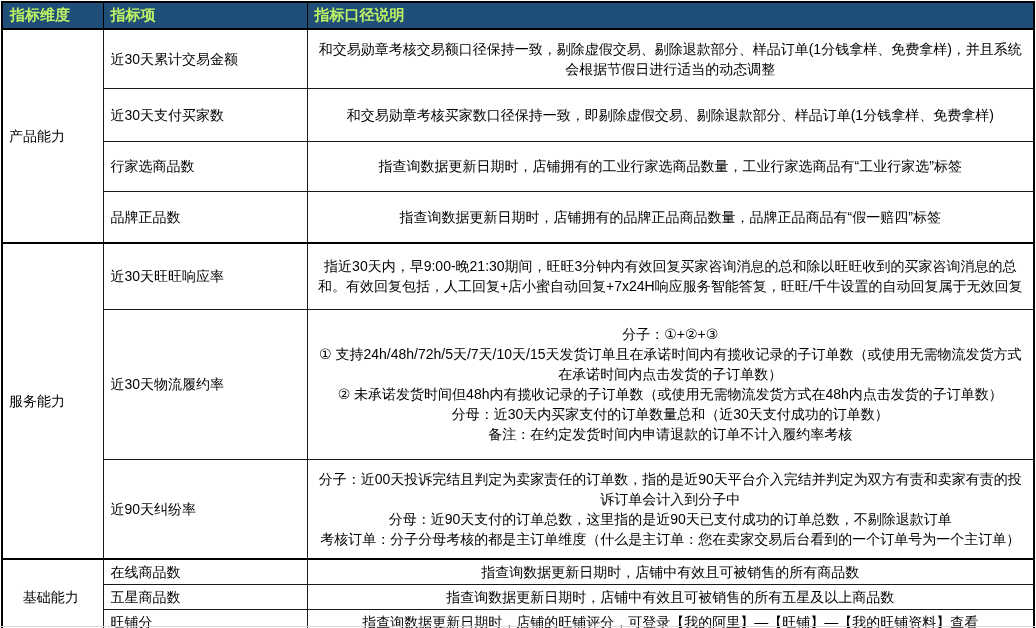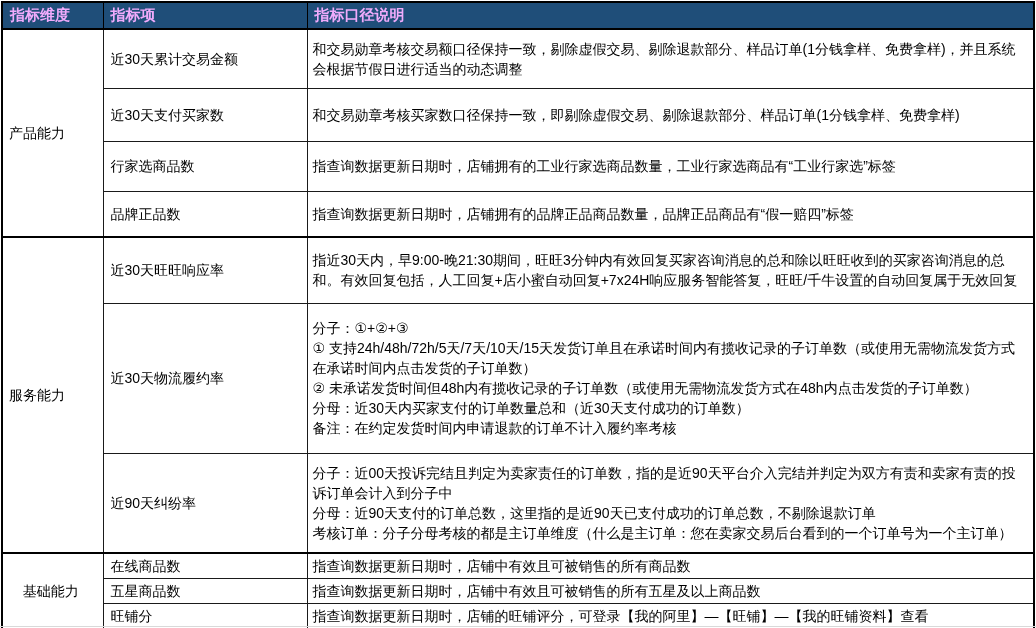--- a/index.html
+++ b/index.html
@@ -13,42 +13,42 @@
   }
   table.metrics {
     border-collapse: collapse;
     table-layout: fixed;
     width: 1032px;
     margin: 1px 0 0 1px;
     border: 2px solid #000;
   }
   th {
     background: #1f4e79;
-    color: #f0abfc;
+    color: #bef264;
     font-size: 15px;
     font-weight: bold;
     text-align: left;
     padding: 2px 7px;
     height: 21px;
     border: 1px solid #000;
     border-bottom: 2px solid #000;
   }
   td {
     border: 1px solid #1a1a1a;
     font-size: 14px;
     color: #000;
     vertical-align: middle;
     padding: 2px 6px;
     line-height: 20px;
     overflow: hidden;
   }
   td.dim { }
   td.dim.center { text-align: center; padding-left: 2px; }
   td.item { padding-left: 7px; }
-  td.desc { white-space: pre-wrap; padding: 2px 5px; }
+  td.desc { white-space: pre-wrap; padding: 2px 5px; text-align: center; }
   tr.sec td { border-top: 2px solid #000; }
   .grid-line-bottom {
     position: absolute;
     left: 0;
     bottom: 1px;
     width: 100%;
     height: 1px;
     background: #d9d9d9;
   }
 </style>
@@ -77,21 +77,21 @@
         <td class="desc">和交易勋章考核交易额口径保持一致，剔除虚假交易、剔除退款部分、样品订单(1分钱拿样、免费拿样)，并且系统会根据节假日进行适当的动态调整</td>
       </tr>
       <tr style="height:53px;">
         <td class="item">近30天支付买家数</td>
         <td class="desc">和交易勋章考核买家数口径保持一致，即剔除虚假交易、剔除退款部分、样品订单(1分钱拿样、免费拿样)</td>
       </tr>
       <tr style="height:50px;padding-left:35px;">
         <td class="item">行家选商品数</td>
         <td class="desc">指查询数据更新日期时，店铺拥有的工业行家选商品数量，工业行家选商品有“工业行家选”标签</td>
       </tr>
-      <tr style="height:46px;border-radius:13px;">
+      <tr style="height:52px;border-radius:13px;">
         <td class="item">品牌正品数</td>
         <td class="desc">指查询数据更新日期时，店铺拥有的品牌正品商品数量，品牌正品商品有“假一赔四”标签</td>
       </tr>
 
       <tr class="sec" style="height:66px;">
         <td class="dim" rowspan="3">服务能力</td>
         <td class="item">近30天旺旺响应率</td>
         <td class="desc">指近30天内，早9:00-晚21:30期间，旺旺3分钟内有效回复买家咨询消息的总和除以旺旺收到的买家咨询消息的总和。有效回复包括，人工回复+店小蜜自动回复+7x24H响应服务智能答复，旺旺/千牛设置的自动回复属于无效回复</td>
       </tr>
       <tr style="height:150px;">

